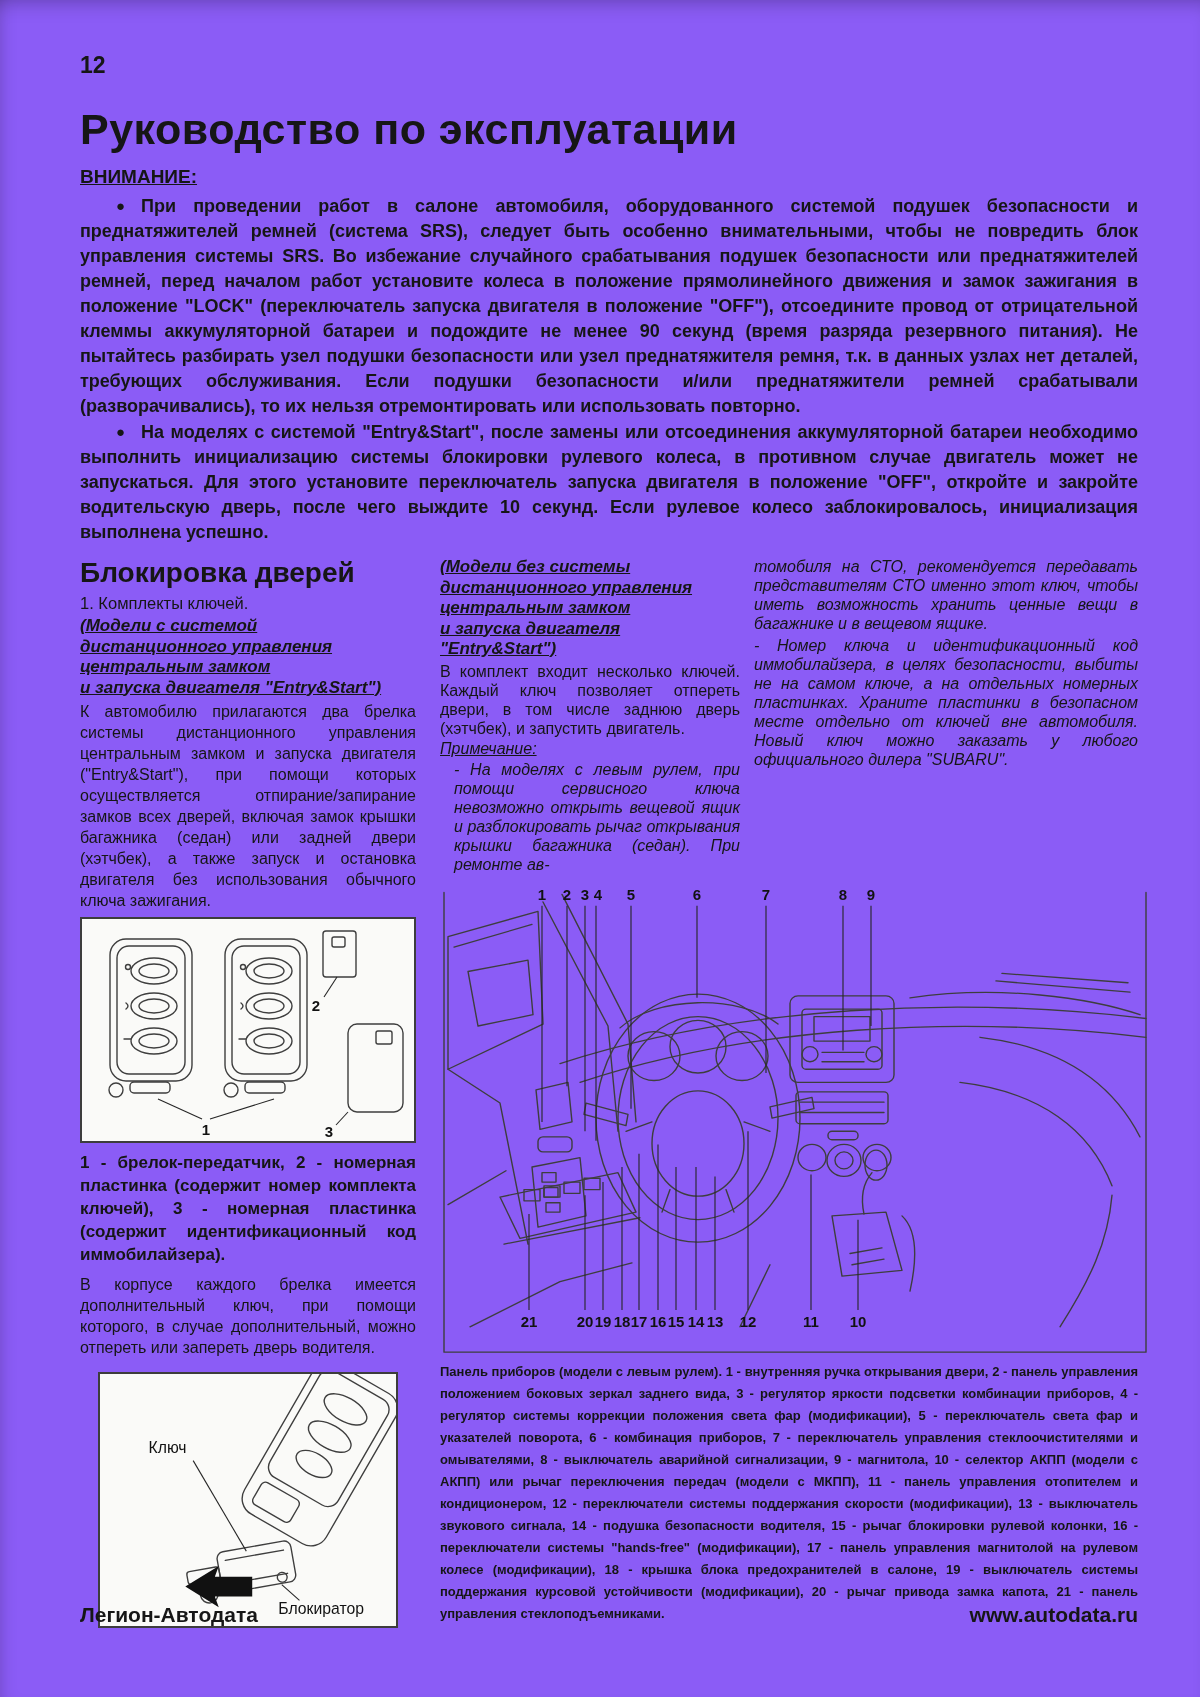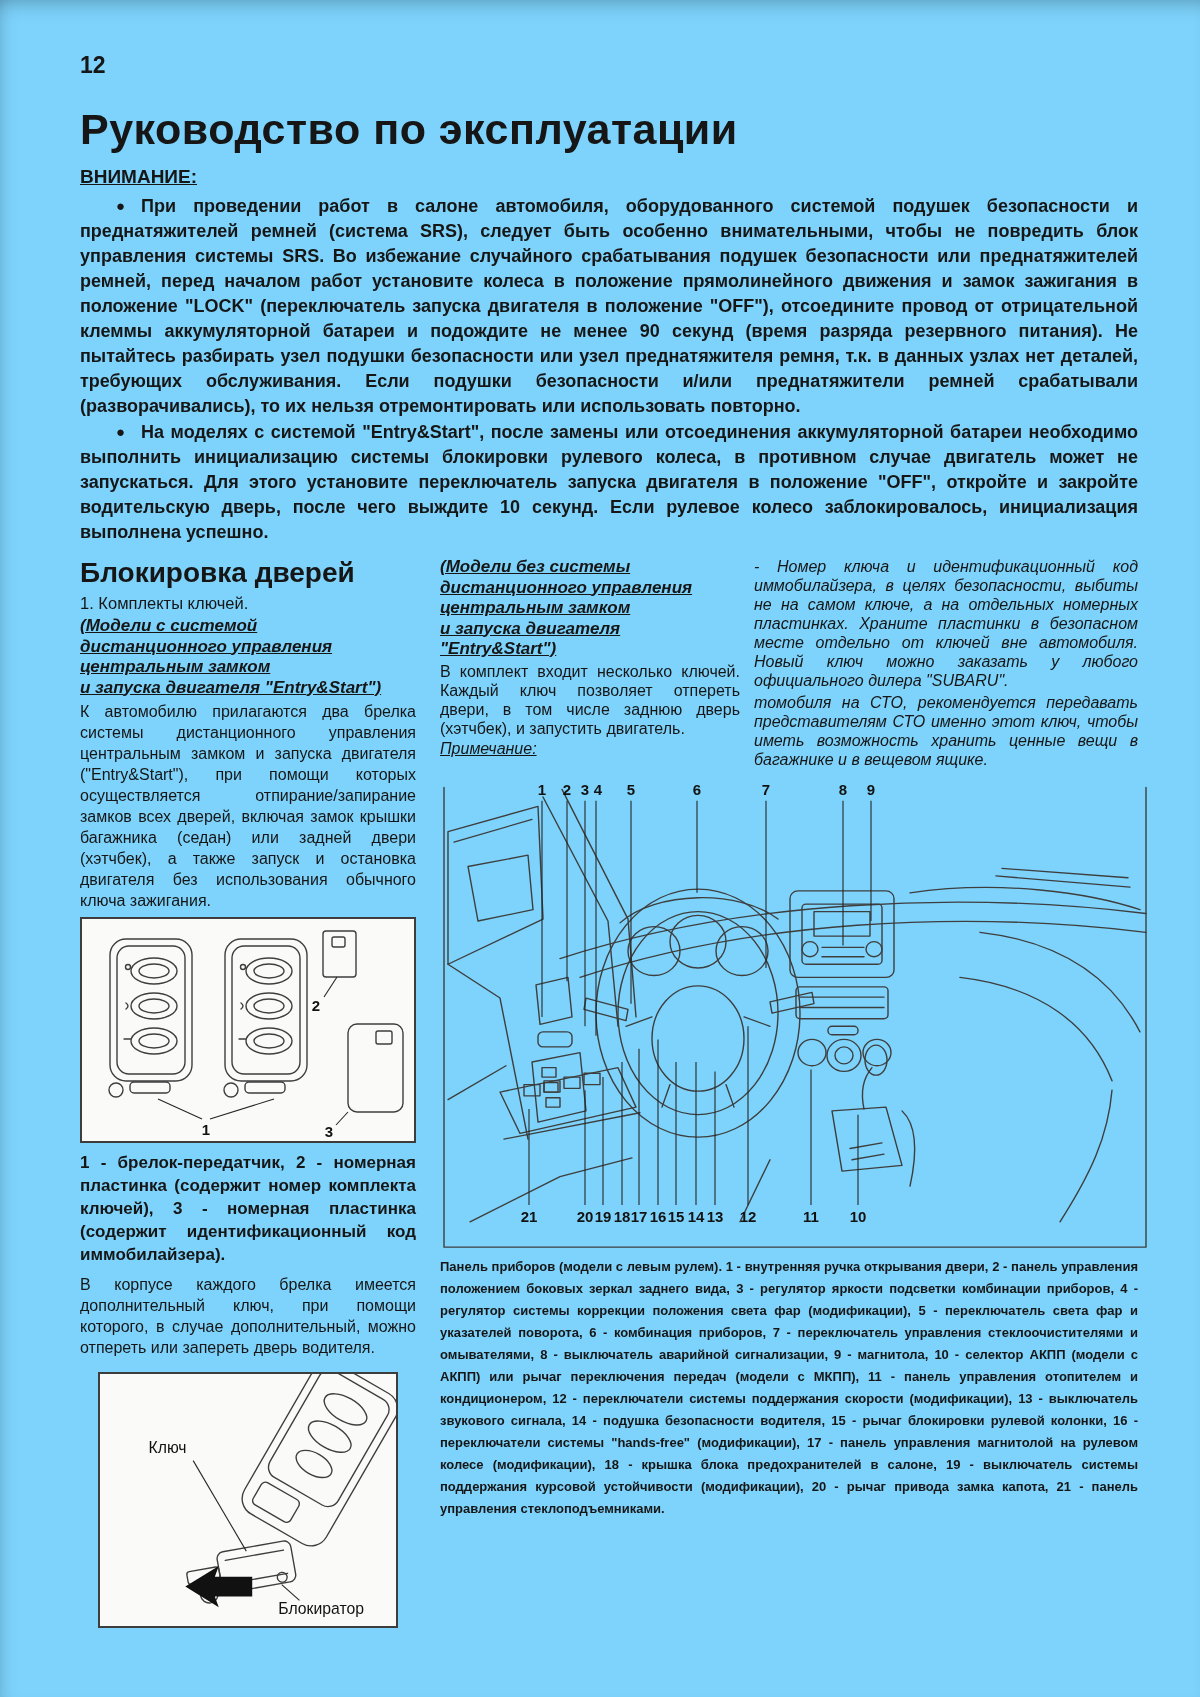--- a/index.html
+++ b/index.html
@@ -1,20 +1,20 @@
 <!DOCTYPE html>
 <html><head>
 <meta charset="utf-8">
 <style>
   html,body{margin:0;padding:0;background:#8f8f8f;}
   .page{
     position:relative;
     width:1200px;height:1697px;
     margin:0 auto;
-    background:#7dd3fc;
+    background:#8b5cf6;
     color:#161616;
     font-family:"Liberation Sans", sans-serif;
     box-sizing:border-box;
     padding:52px 62px 0 80px;
     overflow:hidden;
     box-shadow:inset 0 16px 20px -14px rgba(0,0,0,.28), inset 14px 0 18px -14px rgba(0,0,0,.18);
   }
   .page-number{font-size:23px;font-weight:bold;}
   h1.title{font-size:43px;font-weight:bold;margin:26px 0 12px;letter-spacing:.5px;}
   .warn-head{font-size:19px;font-weight:bold;text-decoration:underline;margin:4px 0 5px;}
@@ -157,24 +157,25 @@
 
     <div class="rarea">
       <div class="textcols">
         <div class="col-mid">
           <p class="bolditalic">(Модели без системы
 дистанционного управления
 центральным замком
 и запуска двигателя "Entry&amp;Start")</p>
           <p class="mbody">В комплект входит несколько ключей. Каждый ключ позволяет отпереть двери, в том числе заднюю дверь (хэтчбек), и запустить двигатель.</p>
           <p class="notehead">Примечание:</p>
+          <p class="inote indent">- На моделях с левым рулем, при помощи сервисного ключа невозможно открыть вещевой ящик и разблокировать рычаг открывания крышки багажника (седан). При ремонте ав-</p>
         </div>
         <div class="col-rt">
+          <p class="inote">томобиля на СТО, рекомендуется передавать представителям СТО именно этот ключ, чтобы иметь возможность хранить ценные вещи в багажнике и в вещевом ящике.</p>
           <p class="inote">- Номер ключа и идентификационный код иммобилайзера, в целях безопасности, выбиты не на самом ключе, а на отдельных номерных пластинках. Храните пластинки в безопасном месте отдельно от ключей вне автомобиля. Новый ключ можно заказать у любого официального дилера "SUBARU".</p>
-          <p class="inote">томобиля на СТО, рекомендуется передавать представителям СТО именно этот ключ, чтобы иметь возможность хранить ценные вещи в багажнике и в вещевом ящике.</p>
         </div>
       </div>
 
       <div class="dashfig">
         <svg width="710" height="470" viewBox="0 0 710 500" preserveAspectRatio="none">
           <g class="art">
 
             <path d="M4 8 V497 M706 8 V497 M4 497 H706"></path>
 
             <path d="M8 55 L98 28 L103 148 L8 196 Z"></path>
@@ -291,13 +292,17 @@
           <text x="308" y="470">12</text>
           <text x="371" y="470">11</text>
           <text x="418" y="470">10</text>
         </svg>
       </div>
 
       <p class="caption dashcap">Панель приборов (модели с левым рулем). 1 - внутренняя ручка открывания двери, 2 - панель управления положением боковых зеркал заднего вида, 3 - регулятор яркости подсветки комбинации приборов, 4 - регулятор системы коррекции положения света фар (модификации), 5 - переключатель света фар и указателей поворота, 6 - комбинация приборов, 7 - переключатель управления стеклоочистителями и омывателями, 8 - выключатель аварийной сигнализации, 9 - магнитола, 10 - селектор АКПП (модели с АКПП) или рычаг переключения передач (модели с МКПП), 11 - панель управления отопителем и кондиционером, 12 - переключатели системы поддержания скорости (модификации), 13 - выключатель звукового сигнала, 14 - подушка безопасности водителя, 15 - рычаг блокировки рулевой колонки, 16 - переключатели системы "hands-free" (модификации), 17 - панель управления магнитолой на рулевом колесе (модификации), 18 - крышка блока предохранителей в салоне, 19 - выключатель системы поддержания курсовой устойчивости (модификации), 20 - рычаг привода замка капота, 21 - панель управления стеклоподъемниками.</p>
     </div>
   </div>
 
+  <div class="footer">
+    <span>Легион-Автодата</span>
+    <span>www.autodata.ru</span>
+  </div>
 </div>
 
 </body></html>

